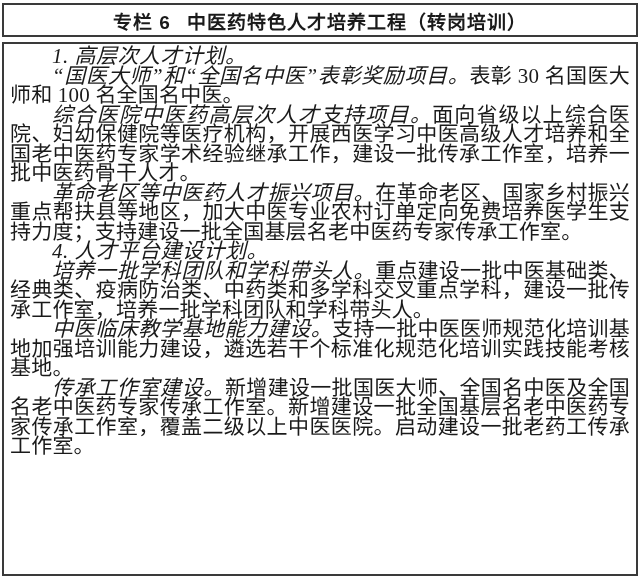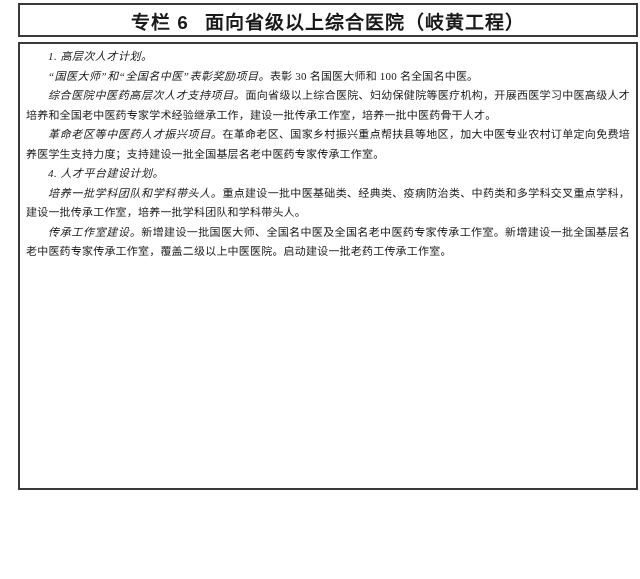--- a/index.html
+++ b/index.html
@@ -7,45 +7,45 @@
     padding: 0;
     width: 640px;
     height: 579px;
     background: #ffffff;
     overflow: hidden;
   }
   .page {
     box-sizing: border-box;
     width: 640px;
     height: 579px;
-    padding: 3px 2px 0 18px;
+    padding: 3px 2px 0 2px;
     color: #1a1a1a;
   }
   .title-box {
     box-sizing: border-box;
     border: 2px solid #3a3a3a;
     height: 34px;
     display: flex;
     align-items: center;
     justify-content: center;
     font-family: "Liberation Sans", sans-serif;
     font-weight: bold;
     font-size: 19px;
     letter-spacing: 1px;
     white-space: nowrap;
   }
   .title-label { margin-right: 16px; }
   .body-box {
     box-sizing: border-box;
     border: 2px solid #3a3a3a;
     margin-top: 5px;
-    height: 448px;
+    height: 534px;
     padding: 3px 6px 0 6px;
     font-family: "Liberation Serif", serif;
-    font-size: 11px;
+    font-size: 21px;
     line-height: 19.5px;
     text-align: justify;
     overflow: hidden;
   }
   .para {
     margin: 0;
     text-indent: 2em;
   }
   .lead {
     font-style: italic;      
@@ -56,26 +56,27 @@
     letter-spacing: 0.2px;
   }
 </style>
 </head>
 <body>
 
 <div class="page">
 
   <div class="title-box">
     <span class="title-label">专栏 6</span>
-    <span class="title-main">面向省级以上综合医院（岐黄工程）</span>
+    <span class="title-main">中医药特色人才培养工程（转岗培训）</span>
   </div>
 
   <div class="body-box">
     <p class="para"><span class="lead">1. 高层次人才计划。</span><span class="rest"></span></p>
     <p class="para"><span class="lead">“国医大师”和“全国名中医”表彰奖励项目。</span><span class="rest">表彰 30 名国医大师和 100 名全国名中医。</span></p>
     <p class="para"><span class="lead">综合医院中医药高层次人才支持项目。</span><span class="rest">面向省级以上综合医院、妇幼保健院等医疗机构，开展西医学习中医高级人才培养和全国老中医药专家学术经验继承工作，建设一批传承工作室，培养一批中医药骨干人才。</span></p>
     <p class="para"><span class="lead">革命老区等中医药人才振兴项目。</span><span class="rest">在革命老区、国家乡村振兴重点帮扶县等地区，加大中医专业农村订单定向免费培养医学生支持力度；支持建设一批全国基层名老中医药专家传承工作室。</span></p>
     <p class="para"><span class="lead">4. 人才平台建设计划。</span><span class="rest"></span></p>
     <p class="para"><span class="lead">培养一批学科团队和学科带头人。</span><span class="rest">重点建设一批中医基础类、经典类、疫病防治类、中药类和多学科交叉重点学科，建设一批传承工作室，培养一批学科团队和学科带头人。</span></p>
+    <p class="para"><span class="lead">中医临床教学基地能力建设。</span><span class="rest">支持一批中医医师规范化培训基地加强培训能力建设，遴选若干个标准化规范化培训实践技能考核基地。</span></p>
     <p class="para"><span class="lead">传承工作室建设。</span><span class="rest">新增建设一批国医大师、全国名中医及全国名老中医药专家传承工作室。新增建设一批全国基层名老中医药专家传承工作室，覆盖二级以上中医医院。启动建设一批老药工传承工作室。</span></p>
   </div>
 
 </div>
 
 </body></html>

